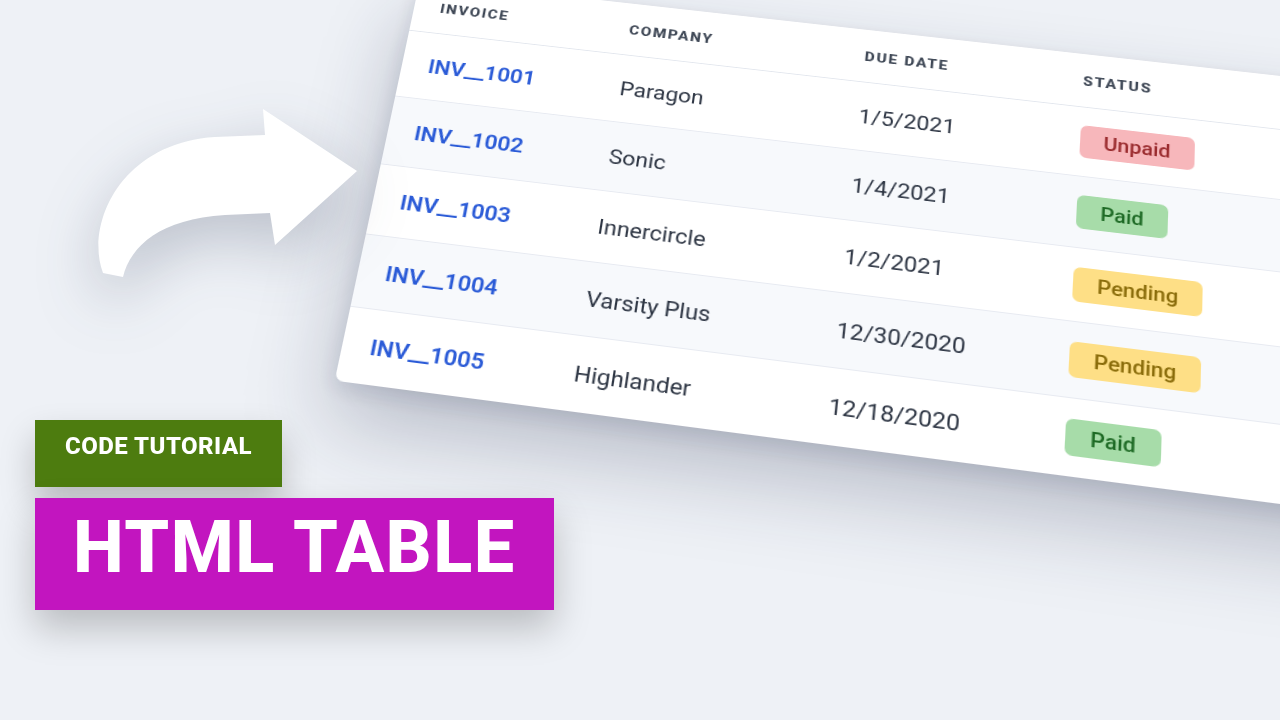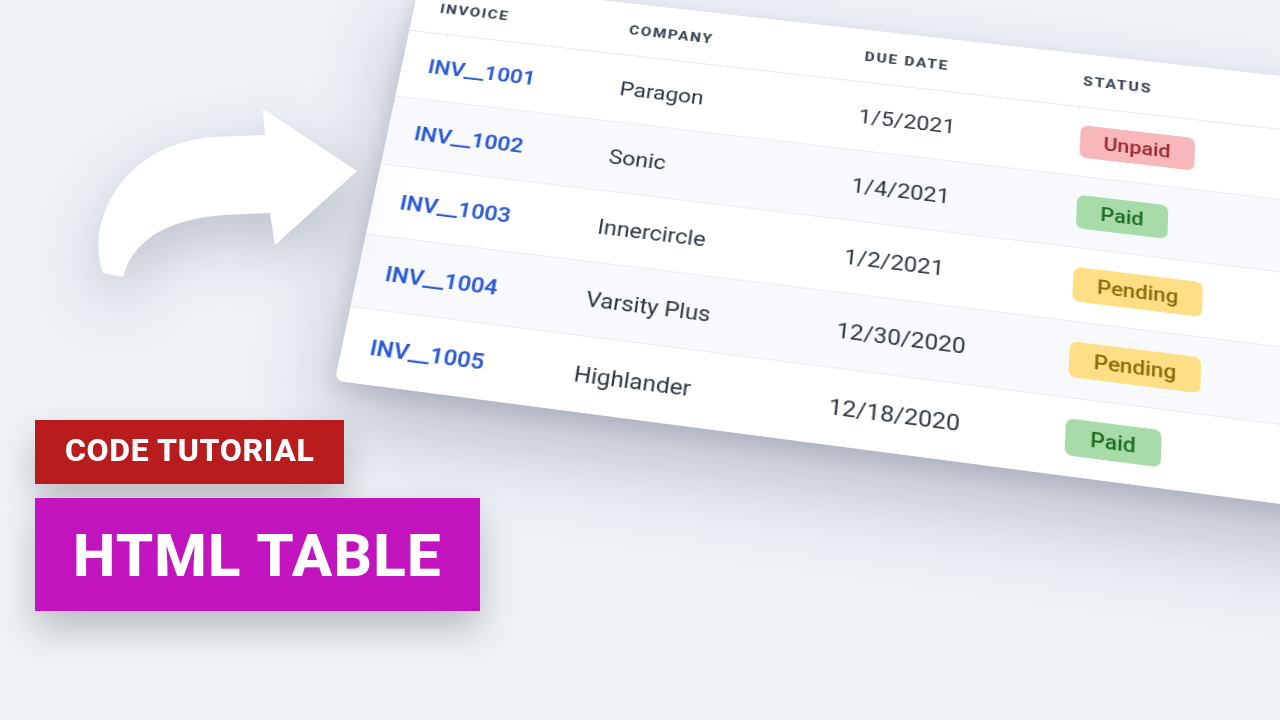--- a/index.html
+++ b/index.html
@@ -86,29 +86,29 @@
     color:#fff;
     font-weight:800;
     padding:10px 32px 12px;
     letter-spacing:.02em;
     box-shadow:0 18px 35px rgba(0,0,0,.22);
     line-height:1.05;
     white-space:nowrap;
   }
   .tag-small{
     left:35px;top:420px;
-    background:#b91c1c;
-    font-size:32px;
-    padding:14px 30px 16px;
+    background:#4d7c0f;
+    font-size:24px;
+    padding:14px 30px 28px;
   }
   .tag-big{
     left:35px;top:498px;
     background:#c215bf;
-    font-size:60px;
-    padding:26px 38px 24px;
+    font-size:72px;
+    padding:12px 38px 24px;
   }
 </style>
 </head>
 <body>
 
 <div class="stage">
   <div class="card">
     <table>
       <thead>
         <tr>

